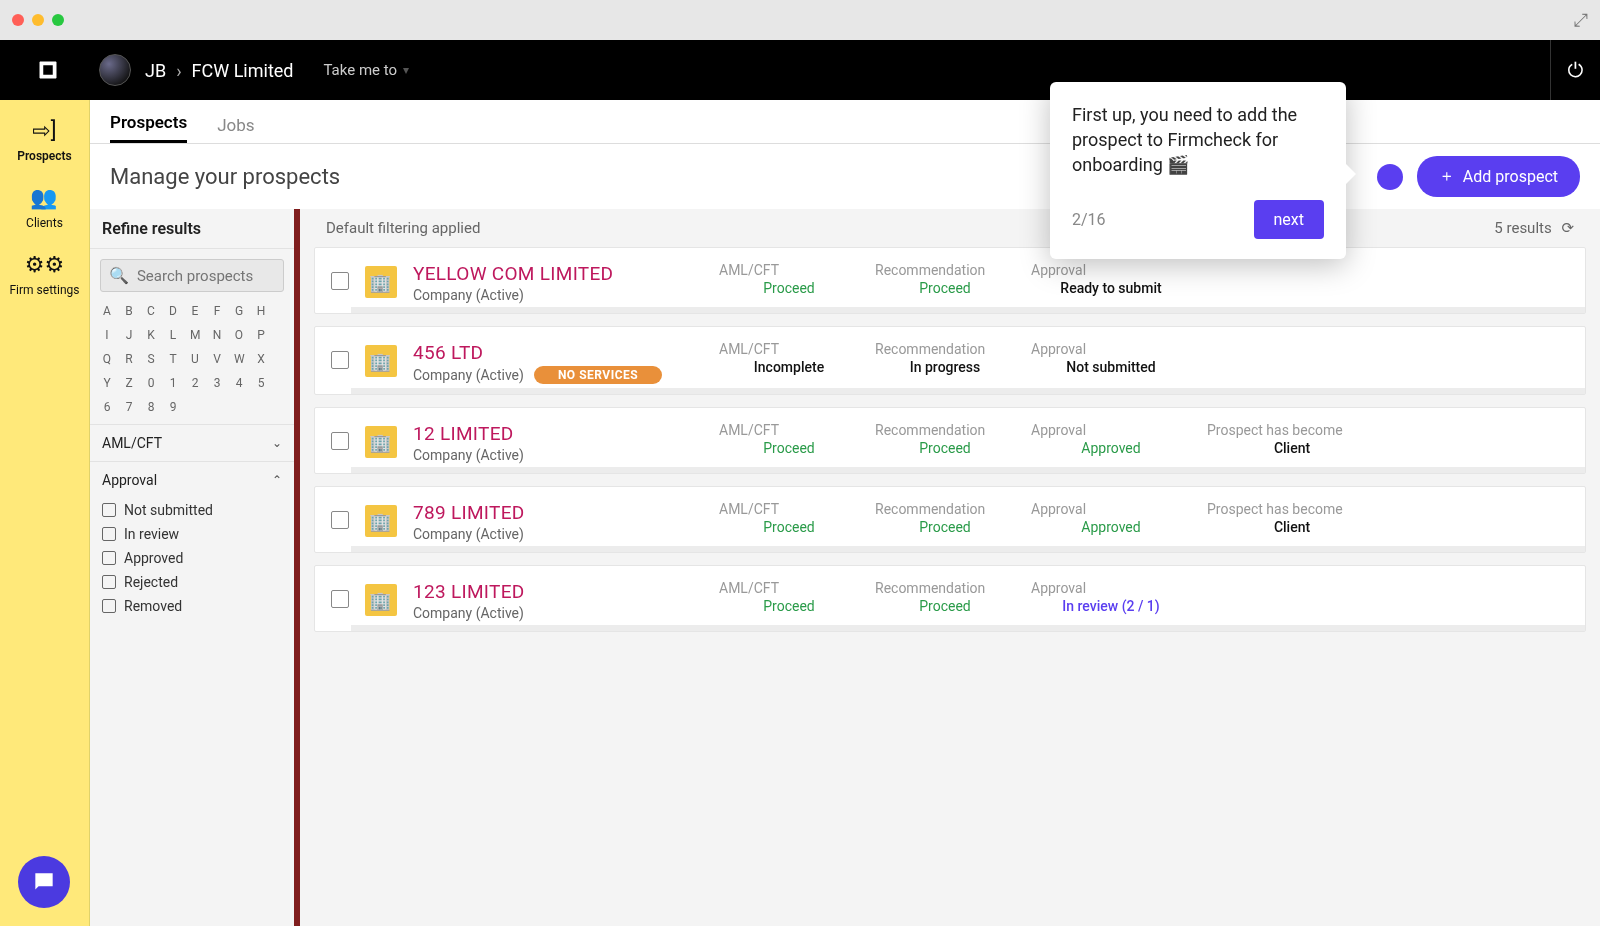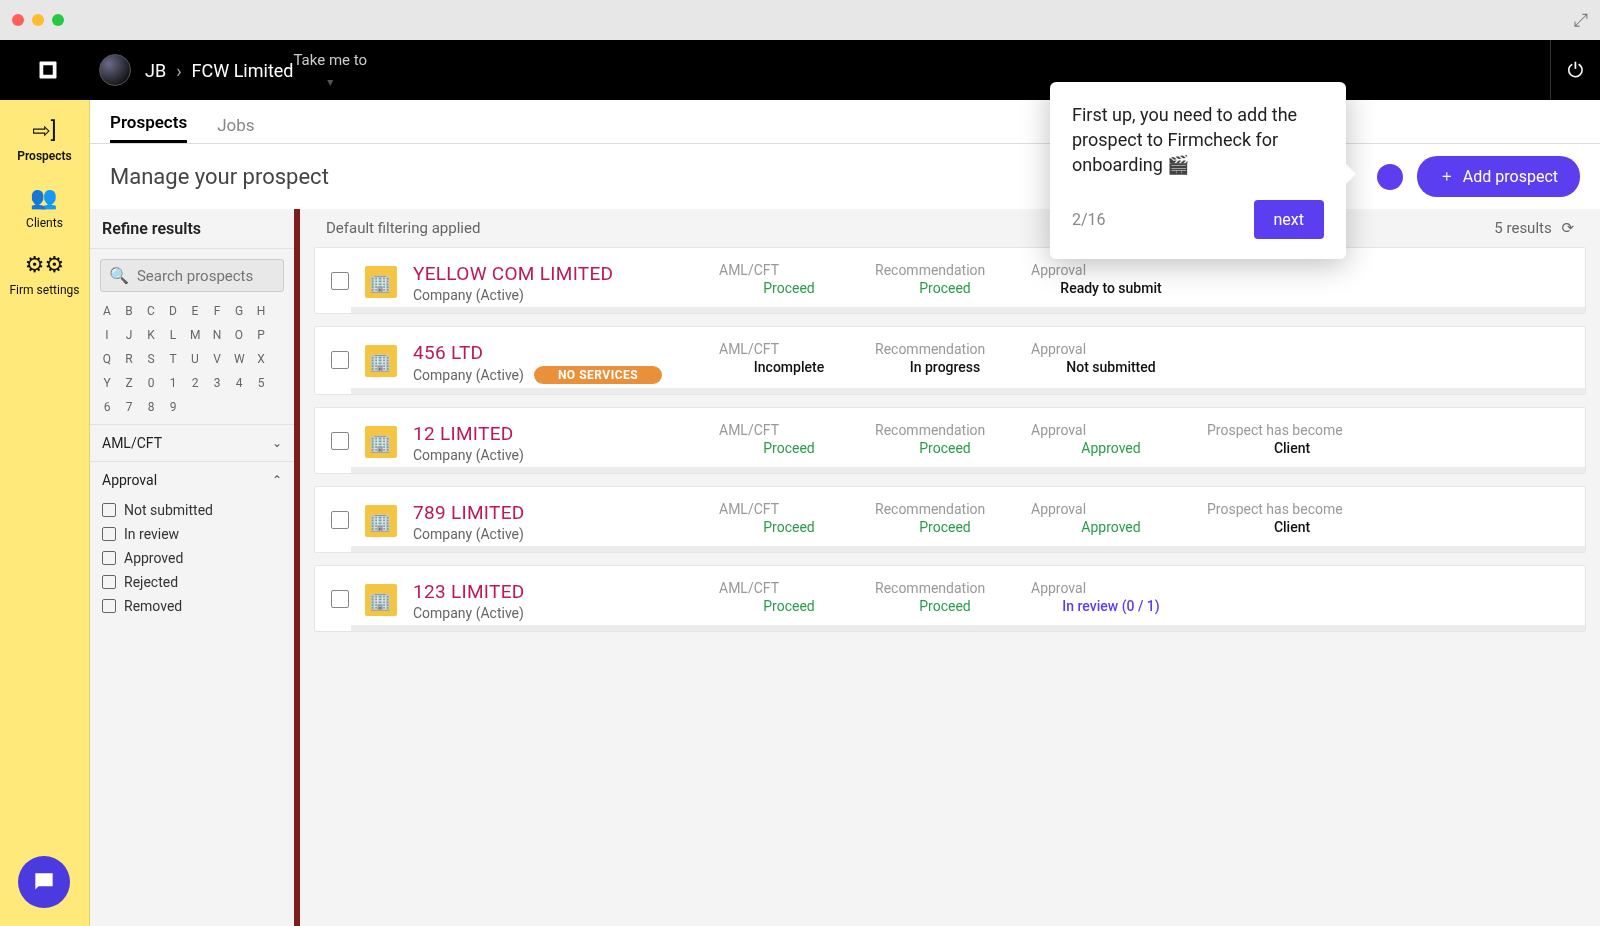--- a/index.html
+++ b/index.html
@@ -15,21 +15,21 @@
   .expand-icon { font-size:18px; color:#777; }
 
   
   .top-bar { height: 60px; background:#000; display:flex; align-items:center; color:#fff; padding-left:0;}
   .top-bar-left { width:95px; display:flex; align-items:center; justify-content:center; }
   .logo-diamond { width:24px; height:24px; transform:rotate(45deg); background:#fff; position:relative; clip-path: polygon(50% 0,100% 50%,50% 100%,0 50%);}
   .logo-diamond::after{ content:""; position:absolute; left:22%; top:22%; width:56%; height:56%; background:#000; clip-path: polygon(50% 0,100% 50%,50% 100%,0 50%);}
   .avatar { width:32px; height:32px; border-radius:50%; background: radial-gradient(circle at 30% 30%, #6a6a8a, #111 80%); margin: 0 14px 0 4px; border:1px solid #555;}
   .breadcrumb { display:flex; align-items:center; gap:10px; font-size:18px; }
   .breadcrumb .sep { color:#aaa; }
-  .take-me { font-size:15px; color:#ccc; display:flex; align-items:center; gap:6px;flex-direction:column;}
+  .take-me { margin-left: 30px; font-size:15px; color:#ccc; display:flex; align-items:center; gap:6px;}
   .power { margin-left:auto; width:50px; border-left:1px solid #333; height:100%; display:flex; align-items:center; justify-content:center; color:#fff; font-size:20px;}
 
   
   .main-wrap { display:flex; height: calc(926px - 40px - 50px); }
   .left-nav { width:90px; background:#ffe97a; display:flex; flex-direction:column; align-items:center; padding-top:18px; gap:22px; font-size:12px; color:#111; border-right:1px solid #e0d26a;}
   .nav-item { display:flex; flex-direction:column; align-items:center; gap:6px; cursor:pointer;}
   .nav-icon { font-size:22px; }
 
   .content { flex:1; display:flex; flex-direction:column; }
 
@@ -133,21 +133,21 @@
     </div>
   </div>
 
   <div class="content">
     <div class="tabs">
       <div class="tab active">Prospects</div>
       <div class="tab">Jobs</div>
     </div>
 
     <div class="page-head">
-      <div class="page-title">Manage your prospect</div>
+      <div class="page-title">Manage your prospects</div>
       <div class="head-right">
         <div class="purple-dot"></div>
         <button class="add-btn">
           <span>＋</span>
           <span>Add prospect</span>
         </button>
       </div>
     </div>
 
     <div class="cols">
@@ -347,21 +347,21 @@
               <div class="col-block">
                 <div class="col-label">AML/CFT</div>
                 <div class="col-value green">Proceed</div>
               </div>
               <div class="col-block">
                 <div class="col-label">Recommendation</div>
                 <div class="col-value green">Proceed</div>
               </div>
               <div class="col-block" style="width:160px;">
                 <div class="col-label">Approval</div>
-                <div class="col-value indigo">In review (0 / 1)</div>
+                <div class="col-value indigo">In review (2 / 1)</div>
               </div>
               <div class="row-progress"></div>
             </div>
           </div>
       </div>
     </div>
   </div>
 </div>
 
 <div class="tour">

